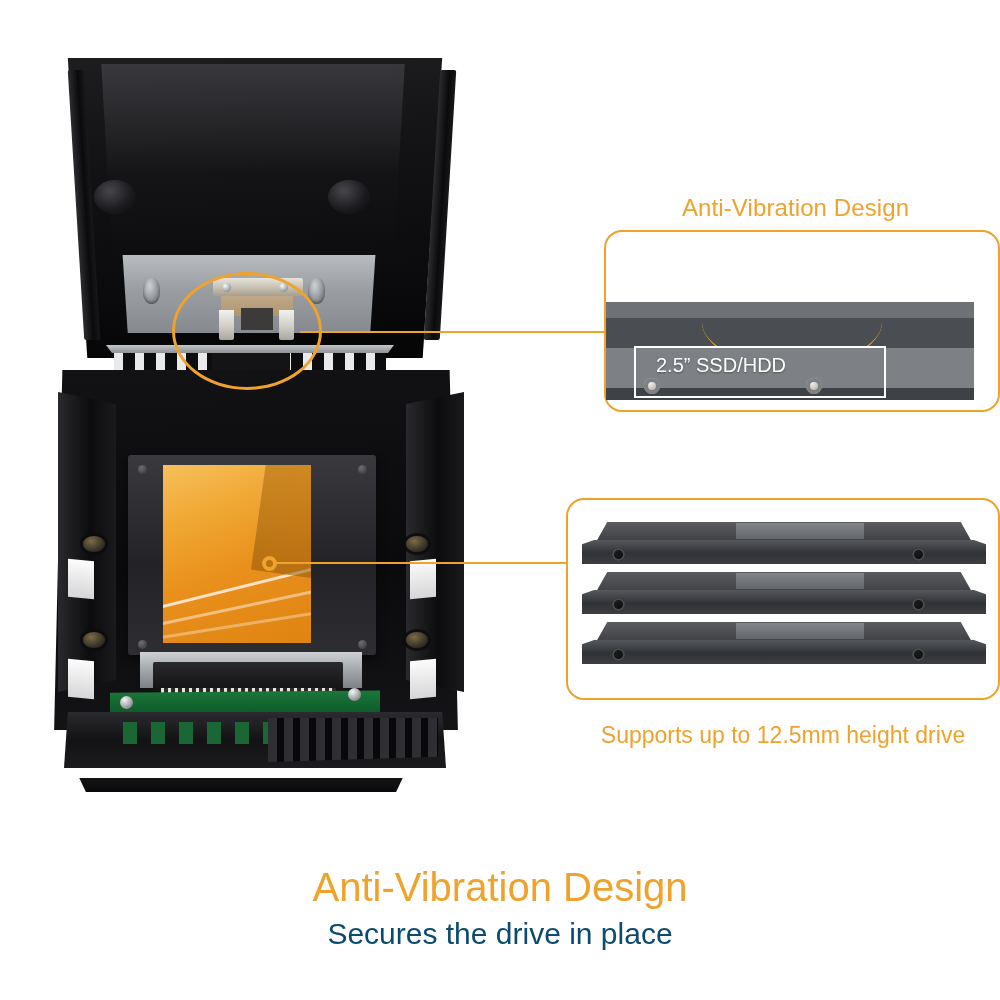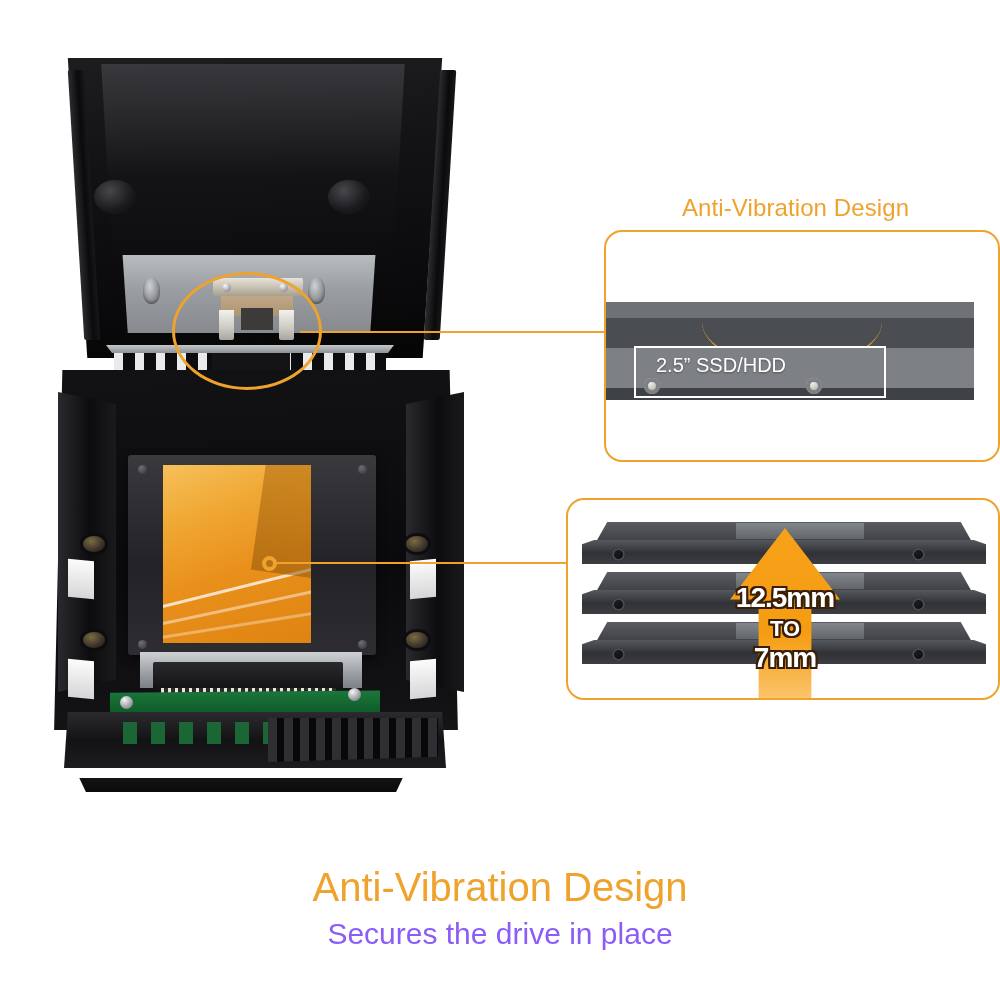--- a/index.html
+++ b/index.html
@@ -212,21 +212,21 @@
 
   
   .callout-title{
     position:absolute; color:#EFA22C; font-size:24px; letter-spacing:.1px; white-space:nowrap;
   }
   .callout-title.top{ left:682px; top:194px; }
 
   .callout-box{
     position:absolute; border:2px solid #EFA22C; border-radius:18px; background:#fff;
   }
-  .callout-box.top{ left:604px; top:230px; width:396px; height:232px; }
+  .callout-box.top{ left:604px; top:230px; width:396px; height:182px; }
   .callout-box.bottom{ left:566px; top:498px; width:434px; height:202px; }
 
   
   .bay{ position:absolute; left:0px; top:70px; width:368px; height:98px; overflow:hidden; border-radius:0; }
   .bay-top{ position:absolute; left:0; top:0; width:368px; height:16px; background:#6E7175; }
   .bay-mid{ position:absolute; left:0; top:16px; width:368px; height:30px; background:#4A4D51; }
   .bay-drive{ position:absolute; left:0; top:46px; width:368px; height:40px; background:#7D8084; }
   .bay-bot{ position:absolute; left:0; top:86px; width:368px; height:12px; background:#3E4145; }
   .arc{
     position:absolute; left:96px; top:20px; width:180px; height:46px;
@@ -292,21 +292,21 @@
   .arrow-txt.t3{ top:114px; font-size:28px; letter-spacing:-1px; }
 
   .callout-caption{
     position:absolute; left:566px; top:722px; width:434px; text-align:center;
     color:#EFA22C; font-size:23px; white-space:nowrap;
   }
 
   
   .caption-block{ position:absolute; left:0; top:862px; width:1000px; text-align:center; }
   .cap-h1{ color:#EFA22C; font-size:40px; line-height:50px; }
-  .cap-h2{ color:#8b5cf6; font-size:30px; line-height:44px; }
+  .cap-h2{ color:#0c4a6e; font-size:30px; line-height:44px; }
   .cap-h3{ color:#1a1a1a; font-size:22px; line-height:34px; }
 </style>
 </head>
 <body>
 
 <div id="stage">
 
   <div class="product">
 
     <div class="lid"></div>
@@ -419,28 +419,23 @@
 
       <div class="ssd s3">
         <div class="ssd-top">
           <div class="ssd-sticker"></div>
         </div>
         <div class="ssd-side"></div>
         <div class="ssd-hole a"></div>
         <div class="ssd-hole b"></div>
       </div>
 
-      <div class="arrow-wrap">
-        <div class="arrow-shape"></div>
-        <div class="arrow-txt t1">12.5mm</div>
-        <div class="arrow-txt t2">TO</div>
-        <div class="arrow-txt t3">7mm</div>
-      </div>
     </div>
   </div>
 
+  <div class="callout-caption">Supports up to 12.5mm height drive</div>
 
   <div class="caption-block">
     <div class="cap-h1">Anti-Vibration Design</div>
     <div class="cap-h2">Secures the drive in place</div>
   </div>
 
 </div>
 
 </body></html>

